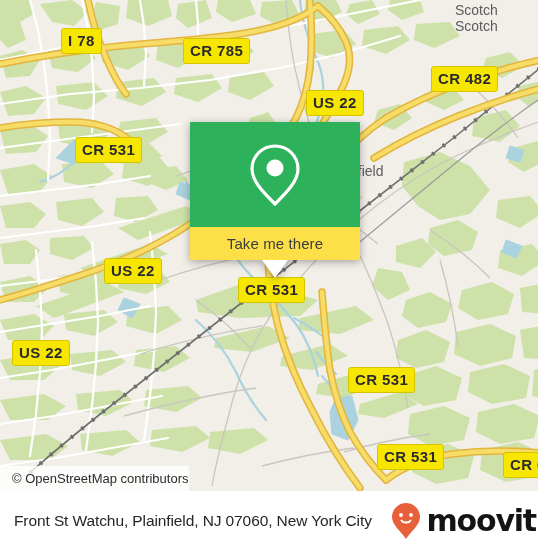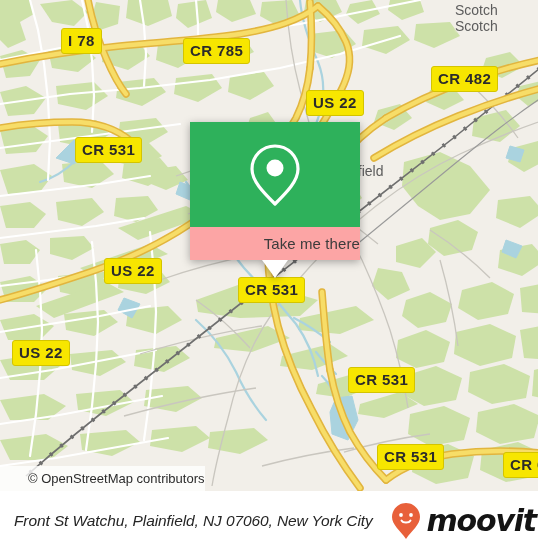--- a/index.html
+++ b/index.html
@@ -67,24 +67,24 @@
   #popup-header {
     height: 105px;
     background: #2eb15b;
     display: flex;
     align-items: center;
     justify-content: center;
   }
   #popup-pin { display:block; }
   #take-me-there {
     height: 33px;
-    background: #fca5a5;
-    display: flex;
-    align-items: center;
-    justify-content: flex-end;
+    background: #fde047;
+    display: flex;
+    align-items: center;
+    justify-content: center;
     cursor: pointer;
     border: none;
     width: 100%;
     font-family: "Liberation Sans", sans-serif;
   }
   #take-me-there-label {
     font-size: 15px;
     color: #3c3c3c;
     letter-spacing: .1px;
   }
@@ -99,40 +99,39 @@
     border-top: 18px solid #ffffff;
   }
 
   
   #attribution {
     position: absolute;
     left: 0; top: 466px;
     height: 25px;
     display: flex;
     align-items: center;
-    padding-left: 28px;
+    padding-left: 12px;
     background: rgba(255,255,255,.78);
     z-index: 20;
   }
   #attribution-text {
     font-size: 13px;
     color: #2b2b2b;
     white-space: nowrap;
   }
 
   
   #footer {
     position: absolute;
     left: 0; top: 491px;
     width: 550px; height: 59px;
     background: #ffffff;
     display: flex;
     align-items: center;
     overflow: hidden;
-    font-style: italic;
   }
   #footer-inner {
     position: relative;
     z-index: 2;
     width: 100%;
     display: flex;
     align-items: center;
     padding: 0 14px 0 14px;
   }
   #address-text {

